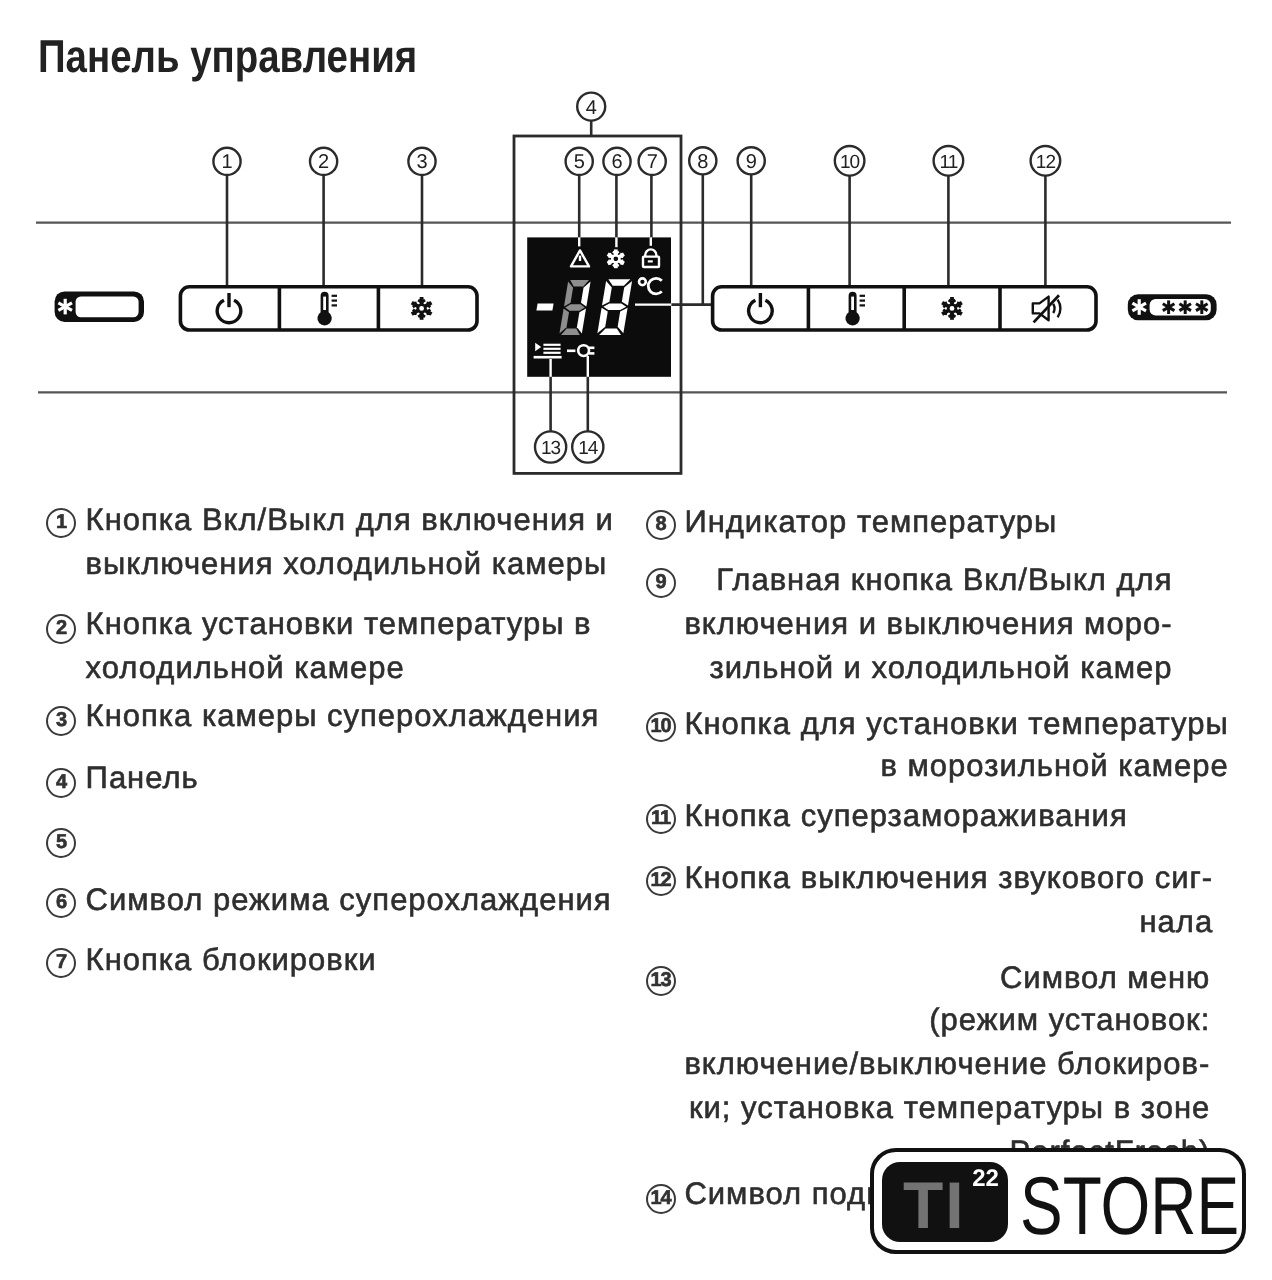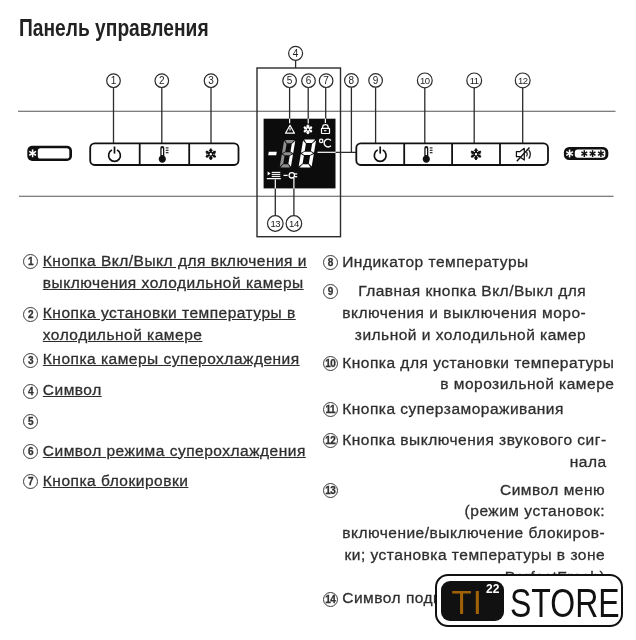--- a/index.html
+++ b/index.html
@@ -7,21 +7,21 @@
        font-family:"Liberation Sans",sans-serif;color:#333;transform:translateZ(0);}
   .title{position:absolute;left:18.6px;top:16.6px;font-size:23px;font-weight:bold;
          line-height:1;color:#222;transform:scaleX(0.835);transform-origin:left top;}
   .it{position:absolute;font-size:15.5px;line-height:21.7px;color:#2e2e2e;white-space:nowrap;
       letter-spacing:0.5px;-webkit-text-stroke:0.3px #2e2e2e;}
   .it .n{position:absolute;left:0;top:4.6px;width:13px;height:13px;border:1.2px solid #3a3a3a;
          border-radius:50%;text-align:center;font-size:10px;font-weight:bold;line-height:13px;
          color:#333;letter-spacing:-0.5px;}
   .it .t{margin-left:21px;}
   .itL{left:23px;}
-  .itL .t{margin-left:19.8px;text-decoration:underline;}
+  .itL .t{margin-left:19.8px;}
   .itR{left:321px;}
   .itR .n{left:1.8px;top:4.2px;}
   .itR .t{margin-left:21.2px;text-align:right;}
 </style>
 </head>
 <body>
 
 <div class="title">Панель управления</div>
 
 <svg width="636" height="245" viewBox="0 0 636 245" style="position:absolute;left:0;top:0;" fill="none" stroke-linecap="butt">
@@ -312,21 +312,21 @@
     <div class="t">Кнопка установки температуры в<br>холодильной камере</div>
   </div>
 
 <div class="it itL" style="top:348.4px">
     <span class="n">3</span>
     <div class="t">Кнопка камеры суперохлаждения</div>
   </div>
 
 <div class="it itL" style="top:379.1px">
     <span class="n">4</span>
-    <div class="t">Символ</div>
+    <div class="t">Панель</div>
   </div>
 
 <div class="it itL" style="top:409.3px">
     <span class="n">5</span>
   </div>
 
 <div class="it itL" style="top:439.5px">
     <span class="n">6</span>
     <div class="t">Символ режима суперохлаждения</div>
   </div>
@@ -369,20 +369,20 @@
 <div class="it itR" style="top:587.4px">
     <span class="n">14</span>
     <div class="t">Символ подключения к электросе-<br>ти</div>
   </div>
 
 <div style="position:absolute;left:435.3px;top:574.3px;width:183.8px;height:48.7px;background:#fff;
             border:2.5px solid #111;border-radius:13px;">
 
   <div style="position:absolute;left:4px;top:5px;width:63px;height:40px;background:#111;border-radius:9px;"></div>
 
-  <div style="position:absolute;left:14.2px;top:10.2px;font-size:33px;font-weight:normal;color:#a16207;
+  <div style="position:absolute;left:14.2px;top:10.2px;font-size:33px;font-weight:bold;color:#737373;
               line-height:1;letter-spacing:1px;">TI</div>
 
   <div style="position:absolute;left:48.8px;top:7px;font-size:12px;font-weight:bold;color:#fff;line-height:1;">22</div>
 
   <div style="position:absolute;left:73px;top:6.7px;font-size:41px;font-weight:normal;color:#111;
               line-height:1;transform:scaleX(0.78);transform-origin:left top;">STORE</div>
 </div>
 
 </body></html>

